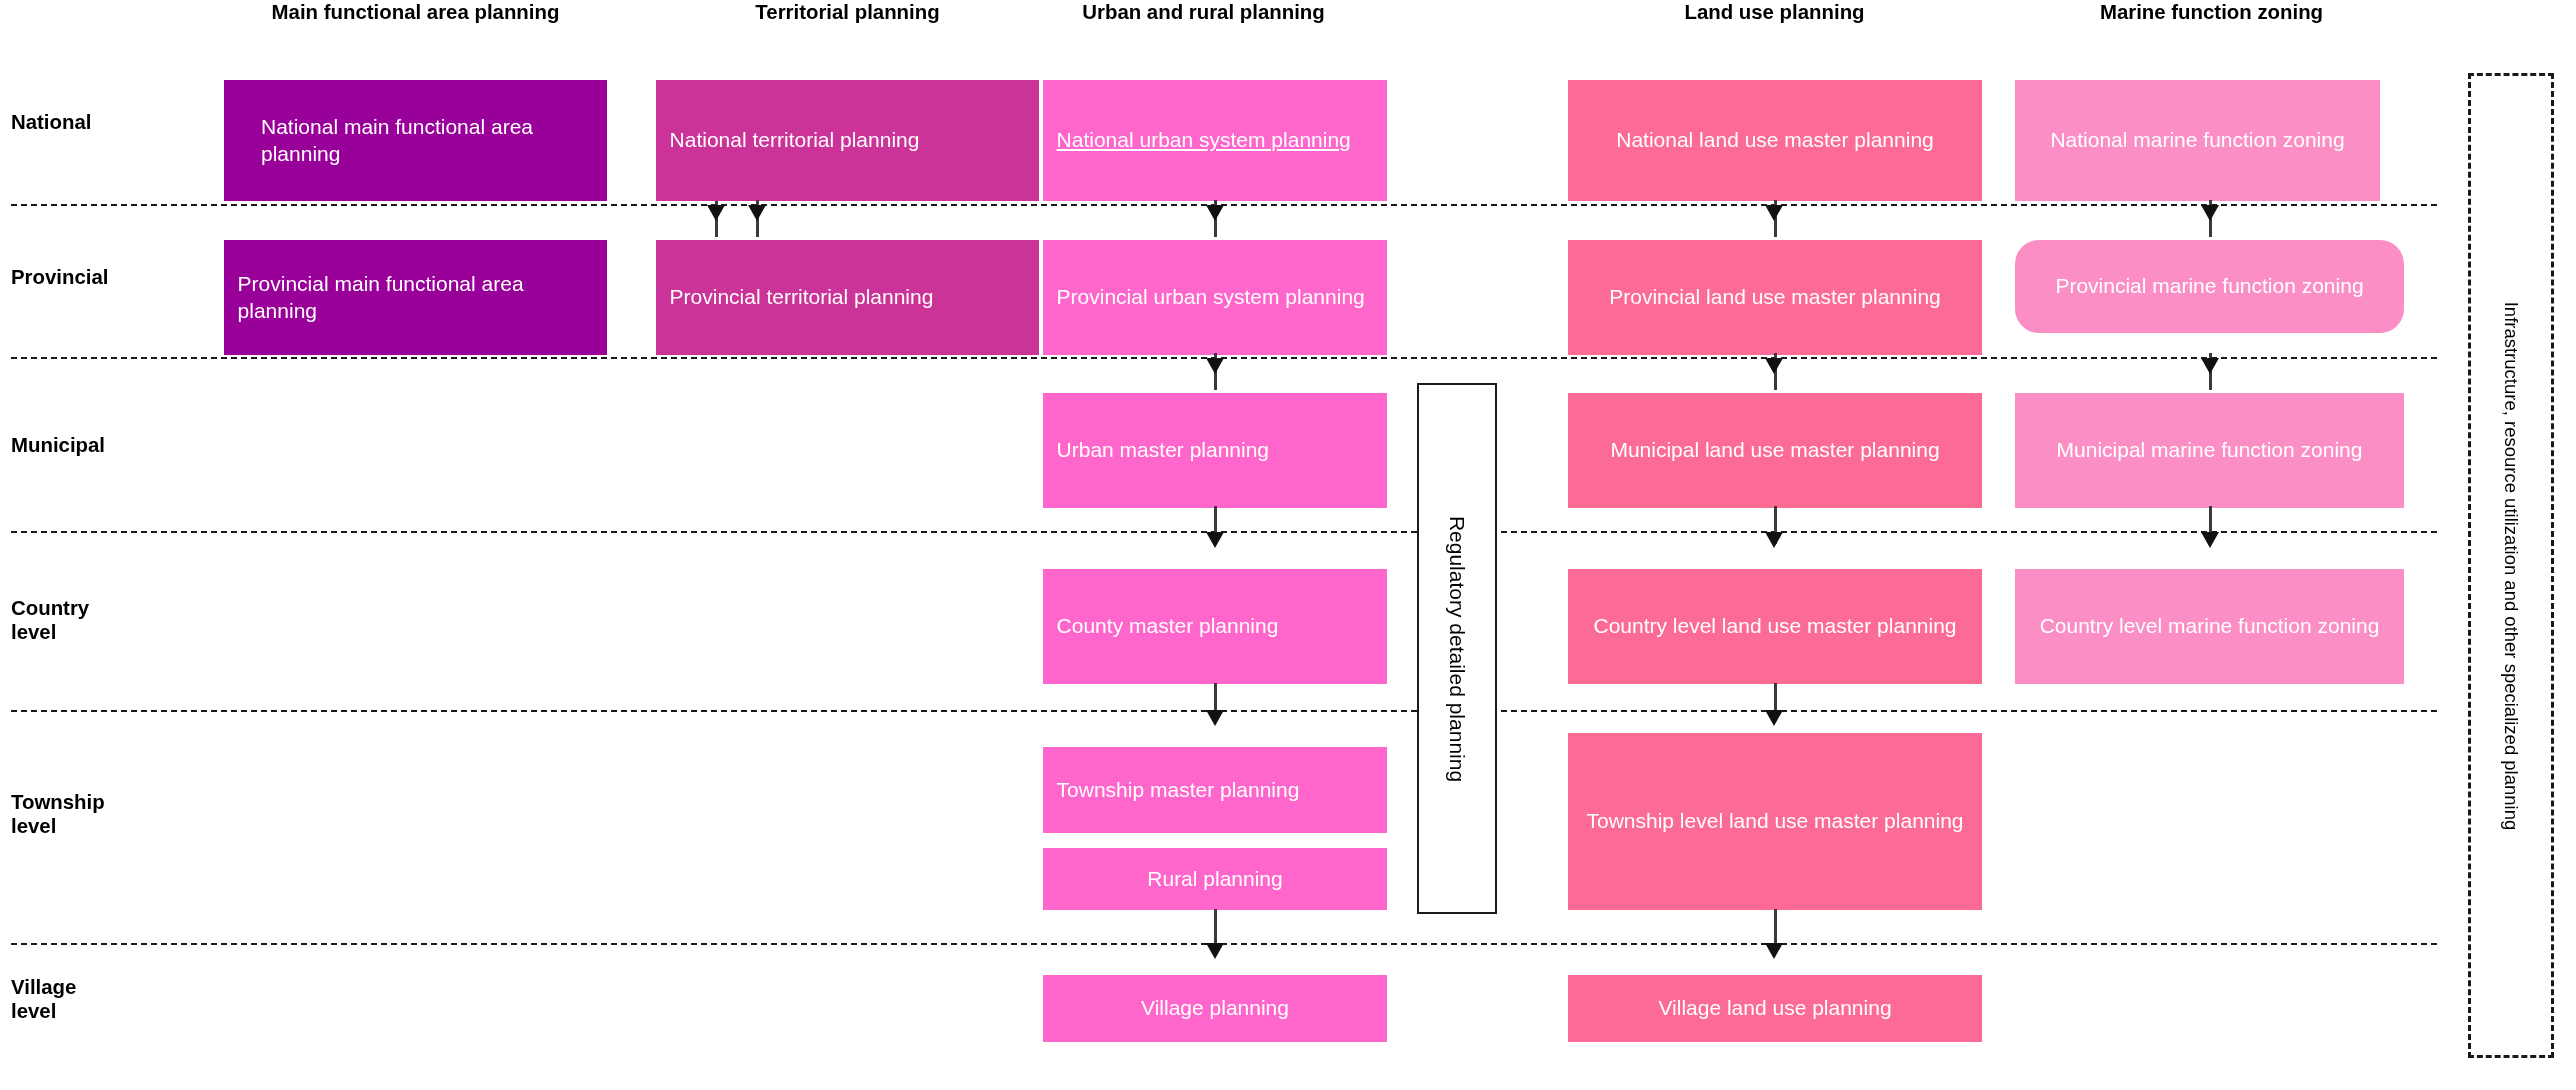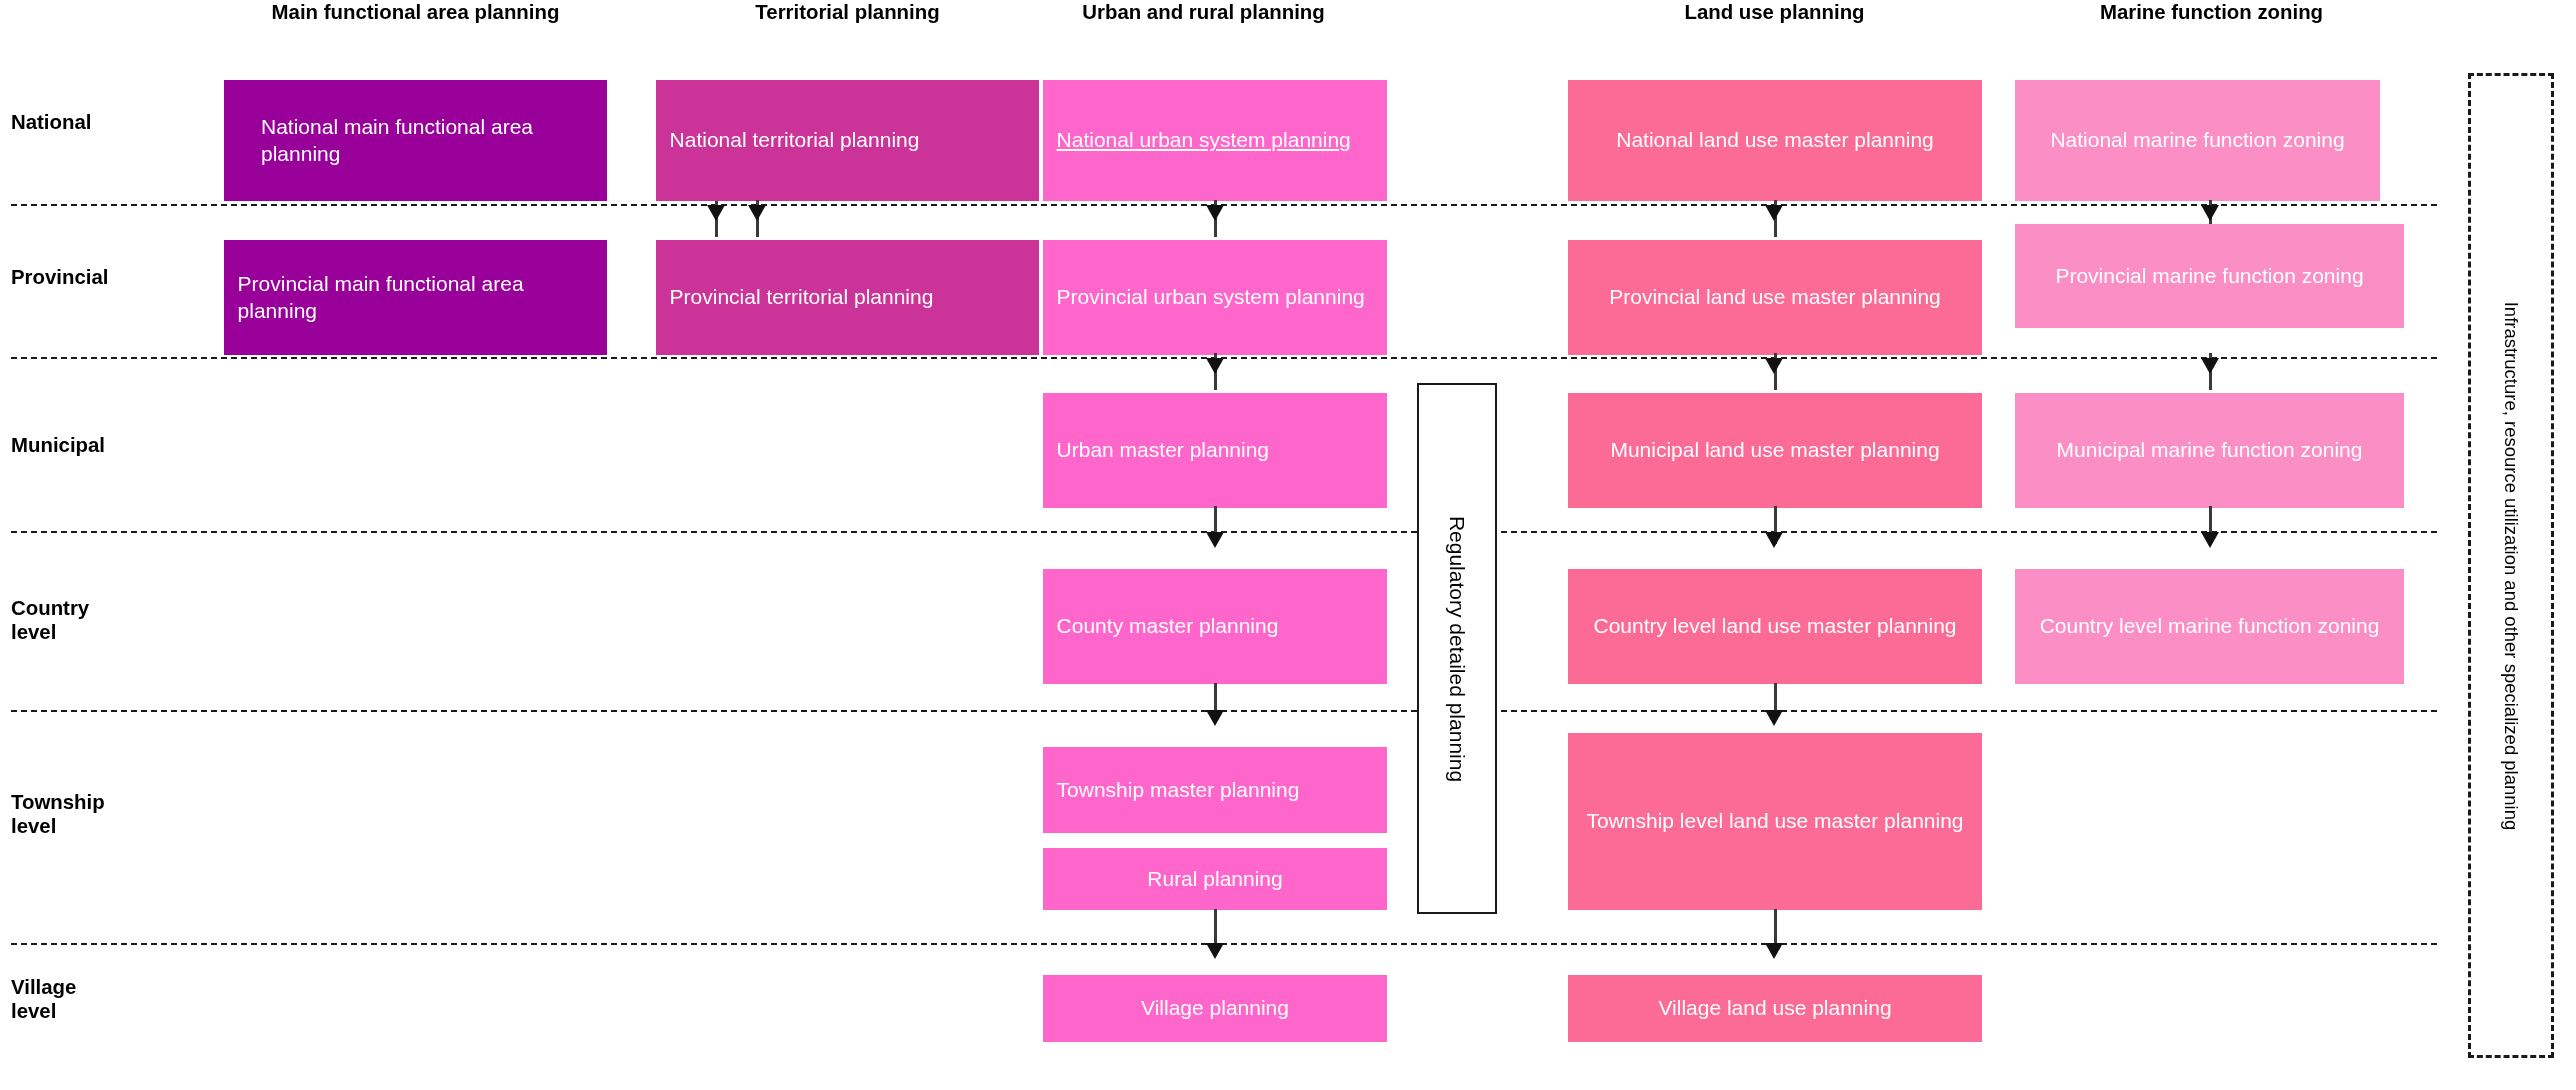--- a/index.html
+++ b/index.html
@@ -194,21 +194,21 @@
   <div class="node c-land center" style="left:1568px;top:733px;width:414px;height:177px;">Township level land use master planning</div>
   <div class="arrow" style="left:1774px;top:909px;height:37px;"></div>
   <div class="arrowhead" style="left:1765px;top:943px;"></div>
 
   <div class="node c-land center" style="left:1568px;top:975px;width:414px;height:67px;">Village land use planning</div>
 
   <div class="node c-marine center" style="left:2015px;top:80px;width:365px;height:121px;">National marine function zoning</div>
   <div class="arrow" style="left:2209px;top:200px;height:37px;"></div>
   <div class="arrowhead" style="left:2201px;top:205px;"></div>
 
-  <div class="node c-marine center" style="left:2015px;top:224px;width:389px;height:104px;">Provincial marine function zoning</div>
+  <div class="node c-marine center" style="left:2015px;top:240px;width:389px;height:93px;border-radius:24px;">Provincial marine function zoning</div>
   <div class="arrow" style="left:2209px;top:353px;height:37px;"></div>
   <div class="arrowhead" style="left:2201px;top:358px;"></div>
 
   <div class="node c-marine center" style="left:2015px;top:393px;width:389px;height:115px;">Municipal marine function zoning</div>
   <div class="arrow" style="left:2209px;top:506px;height:38px;"></div>
   <div class="arrowhead" style="left:2201px;top:532px;"></div>
 
   <div class="node c-marine center" style="left:2015px;top:569px;width:389px;height:115px;">Country level marine function zoning</div>
 
   <div class="sidepanel" style="left:2468px;top:73px;width:86px;height:985px;">

